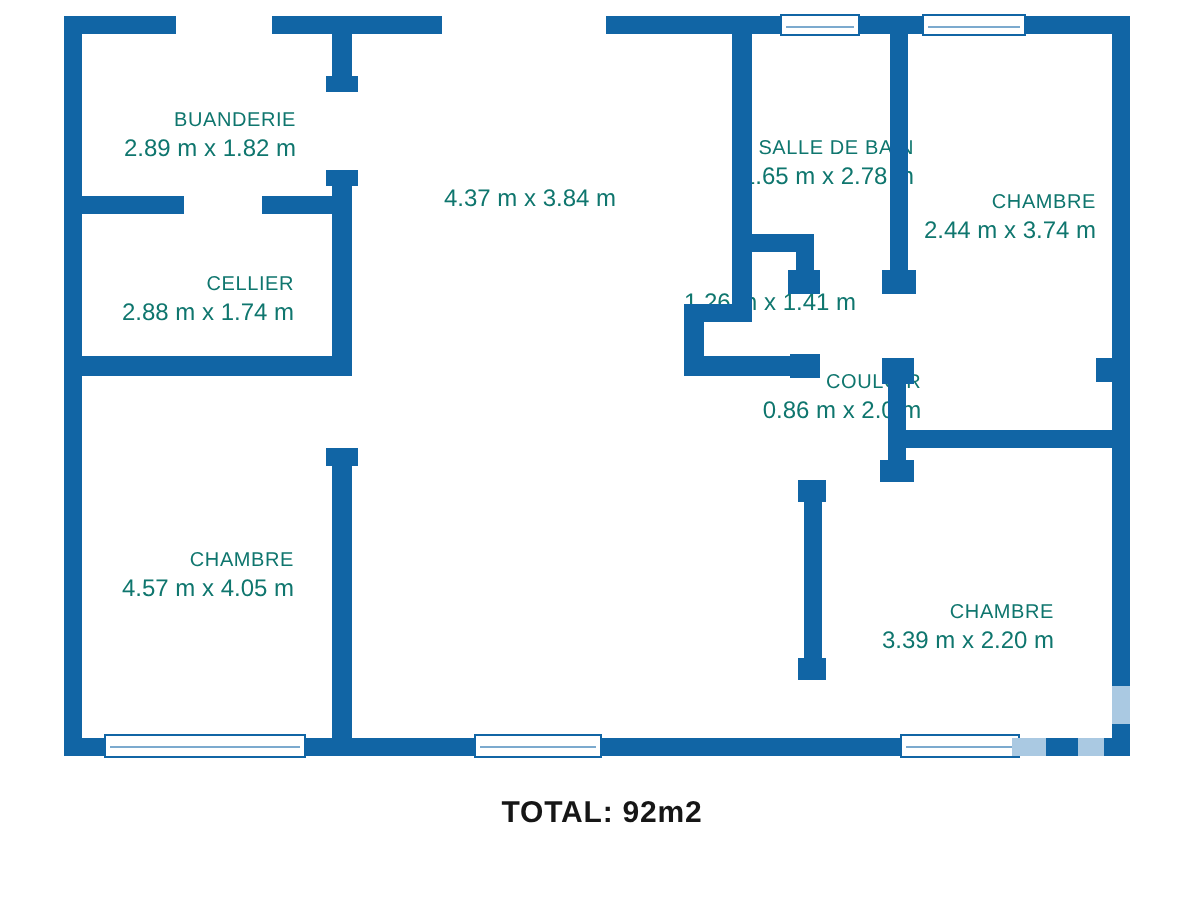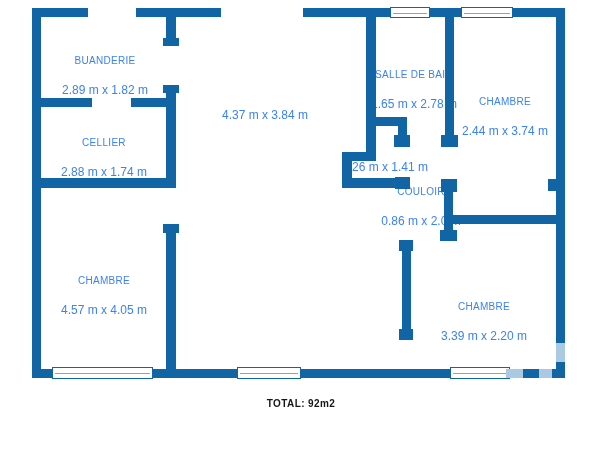--- a/index.html
+++ b/index.html
@@ -10,40 +10,40 @@
     position:relative;
     overflow:hidden;
   }
   #plan{position:absolute;inset:0;}
   
   .w{position:absolute;background:#1165a5;z-index:2;}
   
   .room{
     position:absolute;z-index:1;
     transform:translateX(-50%);
-    text-align:center;white-space:nowrap;
-    color:#3b82f6;
+    text-align:right;white-space:nowrap;
+    color:#0f766e;
   }
   .room .nm{font-size:10px;line-height:13px;letter-spacing:.3px;}
-  .room .dm{font-size:12px;line-height:15px;margin-top:16px;}
+  .room .dm{font-size:12px;line-height:15px;margin-top:0;}
   
   .win{
     position:absolute;z-index:3;background:#ffffff;
     border:1px solid #1165a5;box-sizing:border-box;
   }
   .win::after{
     content:"";position:absolute;left:2px;right:2px;top:50%;
     border-top:1px solid rgba(17,101,165,.55);
   }
   
   .wm{position:absolute;z-index:4;background:#aac9e2;}
   #total{
     position:absolute;z-index:5;
     left:301px;top:398px;transform:translateX(-50%);
-    font-size:10px;font-weight:bold;color:#161616;letter-spacing:.4px;
+    font-size:15px;font-weight:bold;color:#161616;letter-spacing:.4px;
     white-space:nowrap;
   }
 </style>
 </head>
 <body>
 
 <div id="plan">
 
   <div class="room" style="left:105px;top:54px">
     <div class="nm">BUANDERIE</div>

